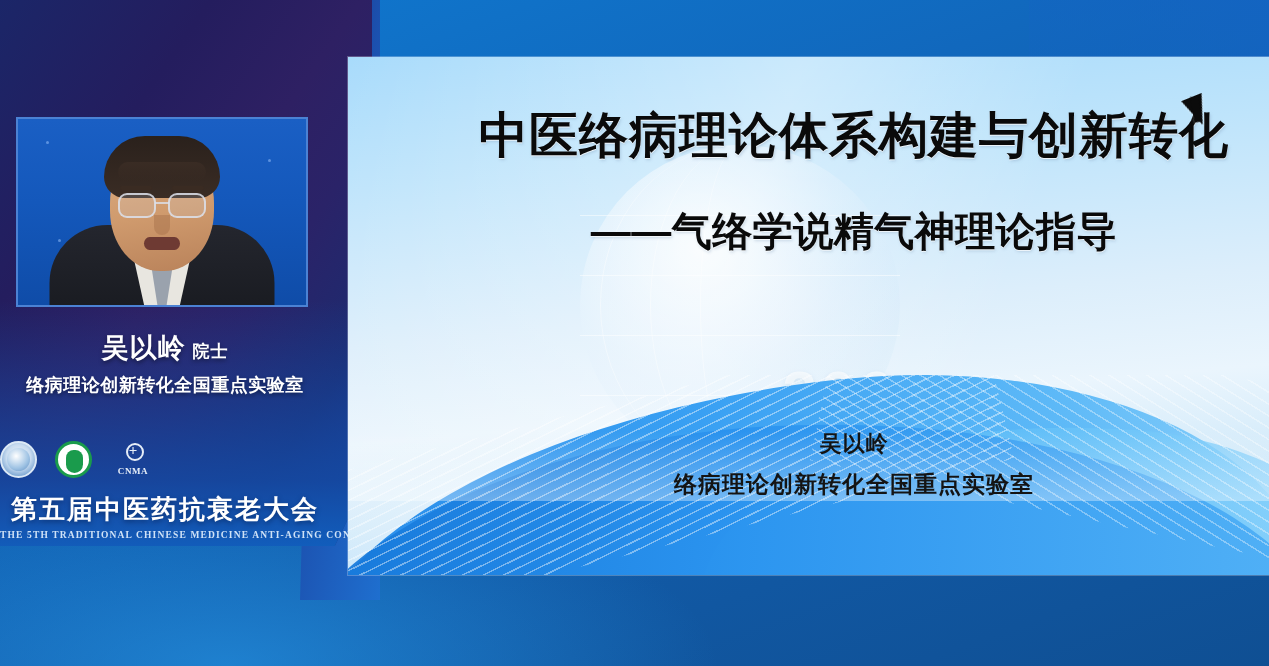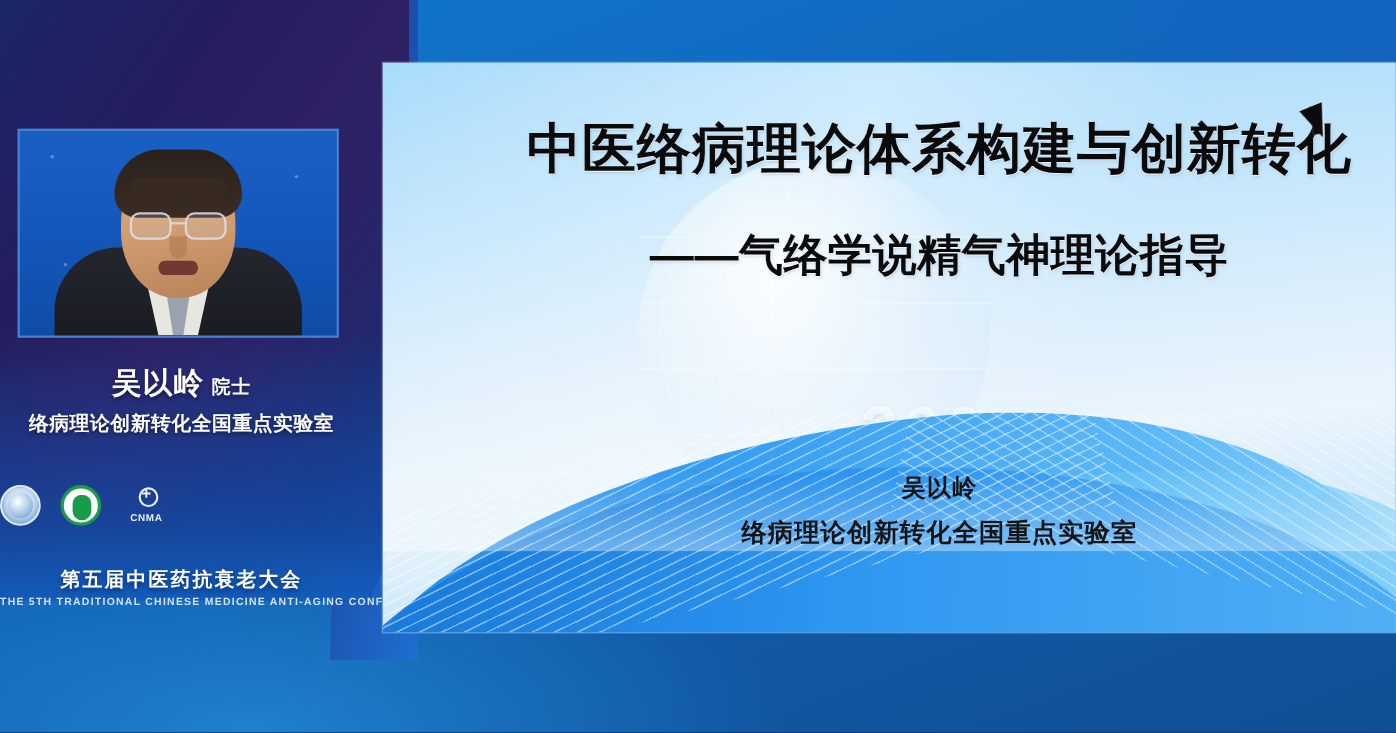--- a/index.html
+++ b/index.html
@@ -41,21 +41,21 @@
     clip-path:polygon(22% 0, 100% 0, 100% 100%, 0 100%);
     opacity:.95;
   }
   .bg-topright-fade{
     position:absolute;right:0;top:0;width:240px;height:300px;
     background:linear-gradient(215deg,rgba(20,100,195,.8),rgba(15,70,150,0) 70%);
   }
 
   
   .left-col{
-    position:absolute;left:0;top:0;width:330px;height:666px;
+    position:absolute;left:0;top:0;width:330px;height:666px;font-family:Liberation Serif, serif;
   }
   .video-frame{
     position:absolute;left:16px;top:117px;width:292px;height:190px;
     border:2px solid rgba(120,170,235,.55);
     background:#1553b9;
     overflow:hidden;
   }
   .video-bg{
     position:absolute;inset:0;
     background:linear-gradient(180deg,#1a5fc4 0%,#1458bb 45%,#0f4ca8 100%);
@@ -171,22 +171,22 @@
     color:#e6eef8;font-size:15px;font-weight:bold;line-height:20px;
   }
   .cnma-text{
     color:#e6eef8;font-size:9px;font-weight:bold;letter-spacing:.6px;margin-top:1px;
   }
 
   .conf-block{
     position:absolute;left:0;top:492px;width:330px;text-align:center;
   }
   .conf-cn{
-    color:#ffffff;font-weight:bold;font-size:18px;letter-spacing:2px;
-    text-shadow:0 2px 5px rgba(0,20,60,.5);white-space:nowrap;margin-top:23px;
+    color:#ffffff;font-weight:bold;font-size:26px;letter-spacing:2px;
+    text-shadow:0 2px 5px rgba(0,20,60,.5);white-space:nowrap;
   }
   .conf-en{
     margin-top:3px;color:#cfe2f7;font-weight:bold;font-size:9.5px;letter-spacing:1.15px;
     white-space:nowrap;
   }
 
   
   .slide{
     position:absolute;left:348px;top:57px;width:1012px;height:518px;
     background:linear-gradient(175deg,#a8dbfb 0%,#bee4fb 22%,#dceefb 48%,#eaf5fd 64%,#d4ebfa 78%,#9ed4f8 100%);

